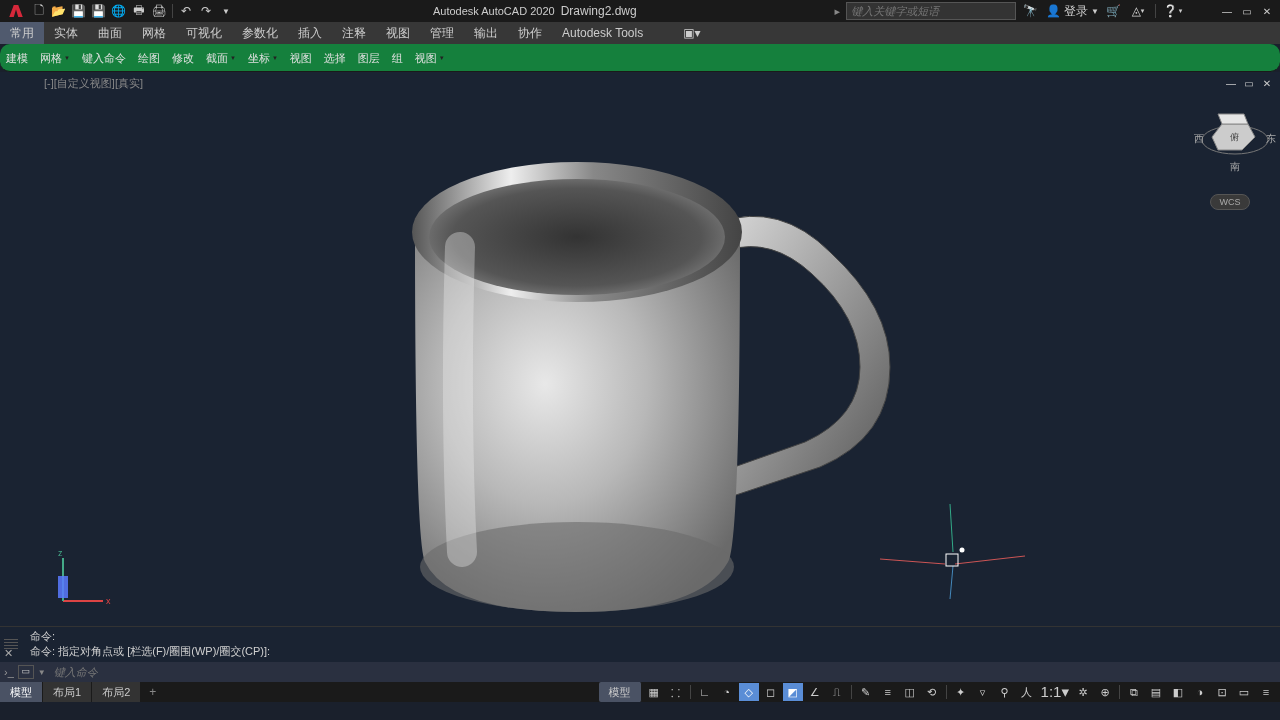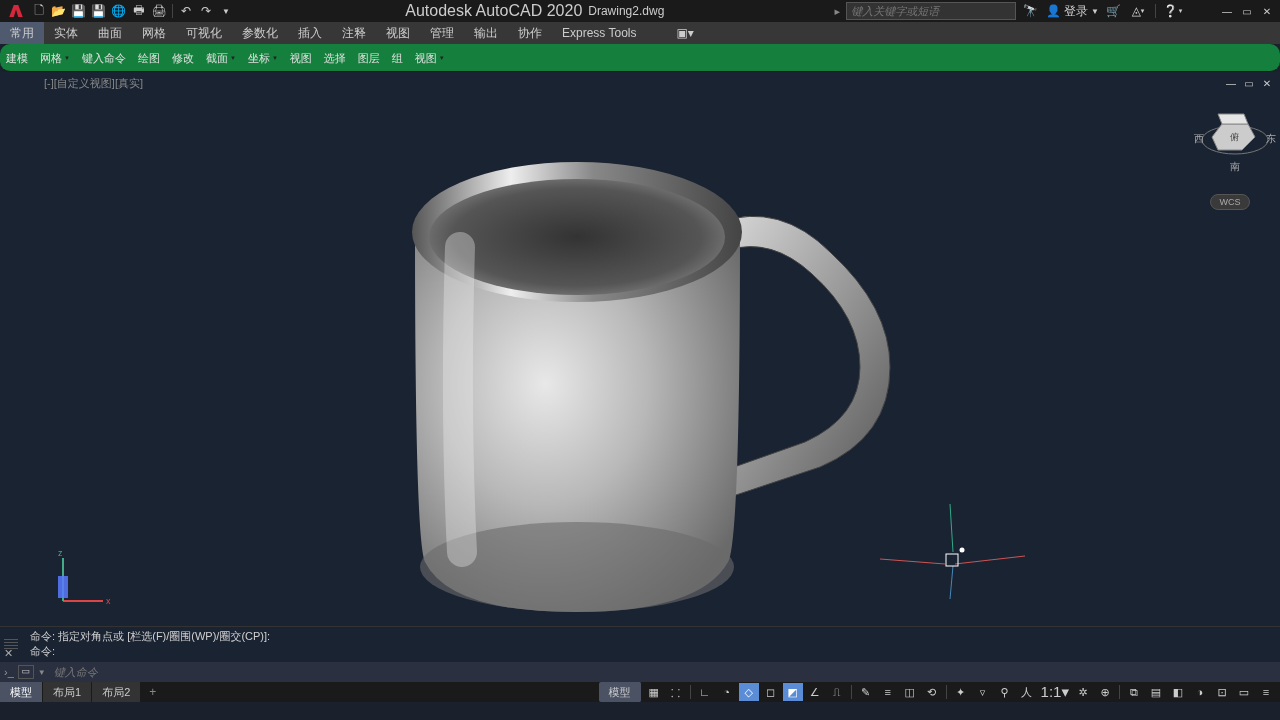--- a/index.html
+++ b/index.html
@@ -6,21 +6,21 @@
 body { width: 1280px; height: 720px; background: #1a202c; overflow: hidden; color: #d0d0d0; font-size: 11px; }
 
 
 .titlebar { height: 22px; background: #1a1a1a; display: flex; align-items: center; padding: 0 4px; gap: 2px; }
 .app-logo { width: 24px; height: 22px; display:flex; align-items:center; justify-content:center; }
 .app-logo svg { width: 20px; height: 18px; }
 .qat { display: flex; gap: 2px; align-items: center; }
 .qat-btn { width: 18px; height: 18px; display: flex; align-items: center; justify-content: center; color: #ccc; font-size: 12px; cursor: pointer; }
 .qat-sep { width: 1px; height: 14px; background: #444; margin: 0 2px; }
 .title-center { flex: 1; display: flex; align-items: center; justify-content: center; gap: 6px; }
-.app-title { color: #ccc; font-size: 16px; }
+.app-title { color: #ccc; font-size: 11px; }
 .file-name { color: #ccc; font-size: 12px; }
 .title-right { display: flex; align-items: center; gap: 6px; }
 .search-box { width: 170px; height: 18px; background: #333; border: 1px solid #555; color: #888; font-size: 11px; padding: 0 4px; font-style: italic; }
 .title-icon { width: 18px; height: 18px; display: flex; align-items: center; justify-content: center; cursor: pointer; color:#ccc; font-size:12px; }
 .login-btn { display: flex; align-items: center; gap: 3px; color: #ccc; font-size: 12px; cursor: pointer; }
 .win-controls { display: flex; gap: 2px; margin-left: 30px; }
 .win-btn { width: 18px; height: 14px; display: flex; align-items: center; justify-content: center; cursor: pointer; color:#ccc; font-size:10px; }
 
 
 .ribbon-tabs { height: 22px; background: #373737; display: flex; align-items: center; }
@@ -129,21 +129,21 @@
   <div class="ribbon-tab">曲面</div>
   <div class="ribbon-tab">网格</div>
   <div class="ribbon-tab">可视化</div>
   <div class="ribbon-tab">参数化</div>
   <div class="ribbon-tab">插入</div>
   <div class="ribbon-tab">注释</div>
   <div class="ribbon-tab">视图</div>
   <div class="ribbon-tab">管理</div>
   <div class="ribbon-tab">输出</div>
   <div class="ribbon-tab">协作</div>
-  <div class="ribbon-tab">Express Tools</div>
+  <div class="ribbon-tab">Autodesk Tools</div>
   <div class="ribbon-tab ribbon-extras">▣▾</div>
 </div>
 
 <div class="sub-toolbar">
   <div class="sub-btn">
       <span>建模</span>
     </div>
   <div class="sub-btn">
       <span>网格</span>
       <span class="dd-arrow">▼</span>
@@ -263,22 +263,22 @@
 </div>
 
 <div class="cmd-history">
   <div class="grip">
       <div></div>
       <div></div>
       <div></div>
       <div></div>
     </div>
   <div class="cmd-x">✕</div>
+  <div>命令:</div>
   <div>命令: 指定对角点或 [栏选(F)/圈围(WP)/圈交(CP)]:</div>
-  <div>命令:</div>
 </div>
 
 <div class="cmd-input-row">
   <span style="color:#999;">›_</span>
   <div class="cmd-prompt">▭</div>
   <span class="cmd-dd">▼</span>
   <input class="cmd-input" placeholder="键入命令" style="">
 </div>
 
 <div class="bottom-bar">

